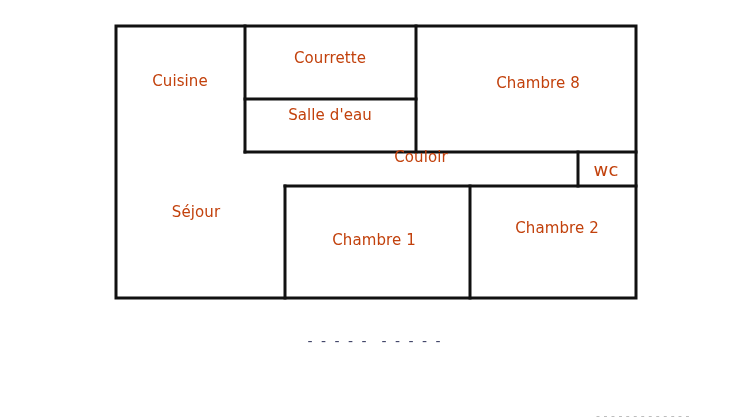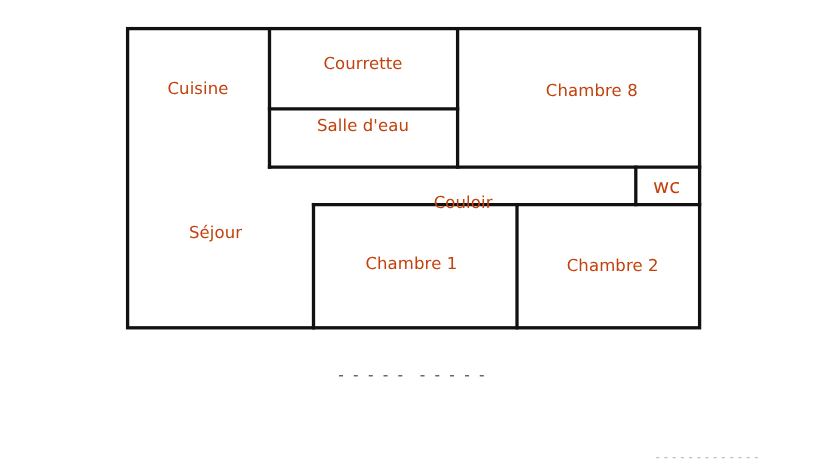--- a/index.html
+++ b/index.html
@@ -136,29 +136,29 @@
     </svg>
 
     <div class="room-label" style="left:180px; top:81px;">Cuisine</div>
 
     <div class="room-label" style="left:330px; top:58px;">Courrette</div>
 
     <div class="room-label" style="left:330px; top:115px;">Salle d'eau</div>
 
     <div class="room-label" style="left:538px; top:83px;">Chambre 8</div>
 
-    <div class="room-label" style="left:421px; top:185px;">Couloir</div>
+    <div class="room-label" style="left:421px; top:157px;">Couloir</div>
 
     <div class="room-label small" style="left:606px; top:170px;">wc</div>
 
     <div class="room-label" style="left:196px; top:212px;">Séjour</div>
 
     <div class="room-label" style="left:374px; top:240px;">Chambre 1</div>
 
-    <div class="room-label" style="left:557px; top:242px;">Chambre 2</div>
+    <div class="room-label" style="left:557px; top:228px;">Chambre 2</div>
 
   </div>
 
   <div id="caption-row">
     <span class="caption-dashes">- - - - -</span>
     <span class="caption-dashes">- - - - -</span>
   </div>
 
   <div id="bottom-edge-artifact">
     <span>- - - - - - - - - - - - -</span>

